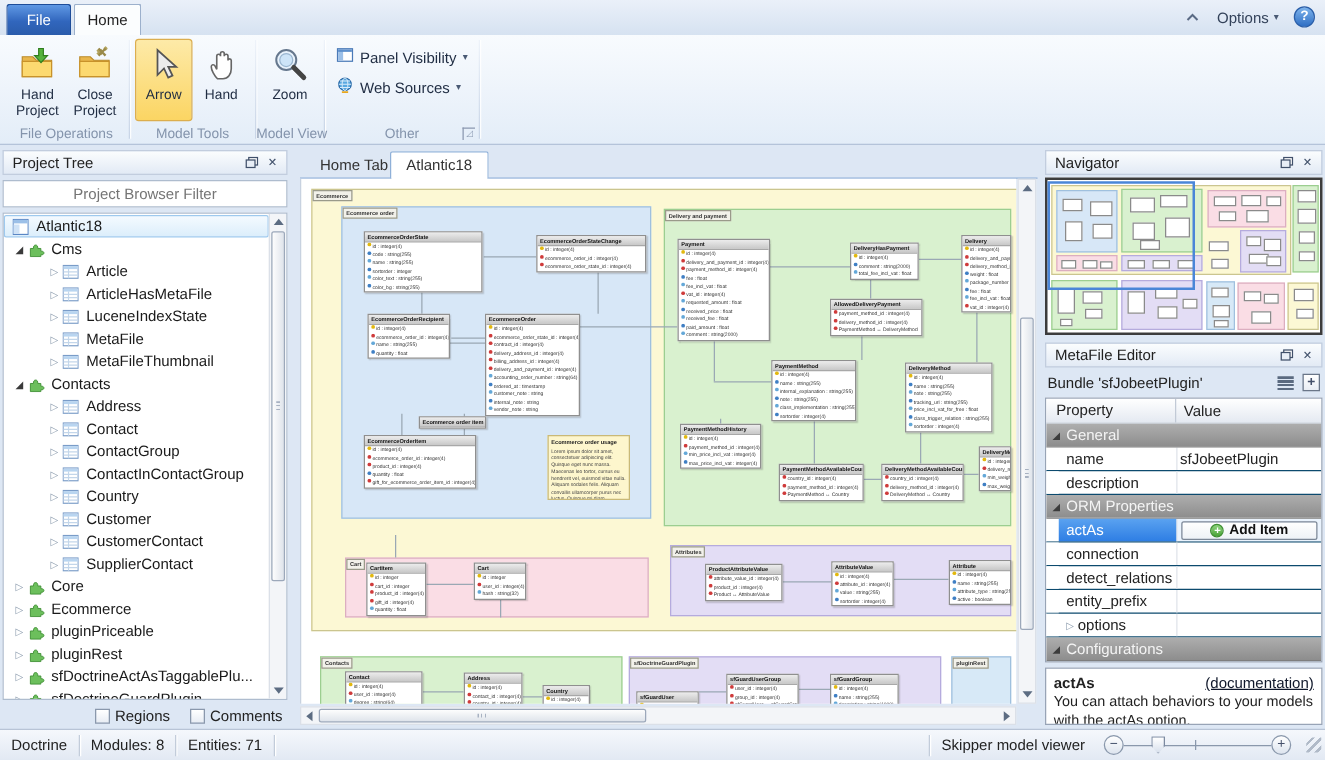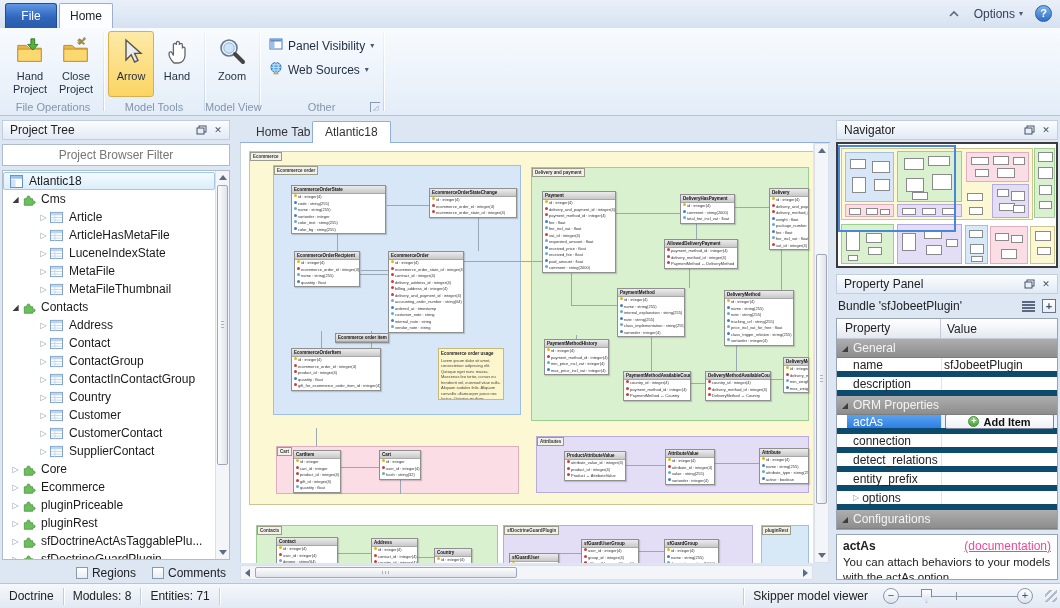--- a/index.html
+++ b/index.html
@@ -93,35 +93,35 @@
 
   .pe-head{position:absolute;left:0;top:158px;width:222px}
   .pe-ctx{position:absolute;left:0;top:180px;width:222px;height:20px;display:flex;align-items:center;padding:0 2px}
   .pe-ctx .sp{flex:1}
   .pe-listicon{width:13px;height:11px;background:repeating-linear-gradient(to bottom,#5a6a80 0 2px,transparent 2px 3px);margin-right:7px}
   .pe-addicon{width:14px;height:14px;border:1px solid #6a7688;background:linear-gradient(#fff,#e8edf4);color:#44506a;font-weight:bold;font-size:11px;line-height:12px;text-align:center}
   .ptable{position:absolute;left:0;top:202px;width:222px;height:212px;background:#fff;border:1px solid #98a4b6;overflow:hidden}
   .pthead{height:20px;display:flex;background:linear-gradient(#fff,#e4e9f1);border-bottom:1px solid #c2cad6;align-items:center}
   .pthead .c1{width:104px;padding-left:8px;border-right:1px solid #c2cad6;height:100%;line-height:19px}
   .pthead .c2{flex:1;padding-left:6px}
-  .prow{height:19px;display:flex;border-bottom:6px solid #0c4a6e;align-items:stretch}
+  .prow{height:19px;display:flex;border-bottom:1px solid #0c4a6e;align-items:stretch}
   .prow .gut{width:10px;background:#fff;flex:none}
   .prow .nm{width:94px;display:flex;align-items:center;padding-left:6px;flex:none;position:relative}
   .prow .vl{flex:1;border-left:1px solid #e0e4ea;display:flex;align-items:center;padding:0 2px}
   .prow.sel .nm{background:linear-gradient(#5aa2f0,#2e7ee4);color:#fff}
   .prow.sel .vl{background:#eaf3fd}
   .pgroup{height:19px;background:linear-gradient(#aeaeae,#8d8d8d);color:#f4f4f4;display:flex;align-items:center;padding-left:16px;position:relative;border-bottom:1px solid #7e7e7e}
   .pgroup .gtri{position:absolute;left:5px;top:7px;width:0;height:0;border-left:6px solid transparent;border-bottom:6px solid #3c3c3c}
   .opt-tri{font-size:8px;color:#8a9aac;margin-right:3px}
   .additem{flex:1;margin:1px;height:15px;background:linear-gradient(#fff,#eef2f6);border:1px solid #7c8796;border-radius:2px;display:flex;align-items:center;justify-content:center;gap:4px;font-size:11px;color:#111;font-weight:bold}
   .plus{width:11px;height:11px;border-radius:50%;background:linear-gradient(#8ed47e,#4aa338);border:1px solid #3f8f33;color:#fff;font-size:9px;font-weight:bold;line-height:9px;text-align:center}
   .helpbox{position:absolute;left:0;top:418px;width:222px;height:46px;background:#fff;border:1px solid #98a4b6;padding:4px 6px;overflow:hidden}
   .helprow{display:flex;justify-content:space-between;margin-bottom:2px}
   .helpterm{font-weight:bold}
-  .helplink{color:#ec4899;text-decoration:underline}
+  .helplink{color:#0f172a;text-decoration:underline}
   .helptext{font-size:11.5px;line-height:1.3;color:#222}
 
   
   .statusbar{position:absolute;left:0;top:583px;width:1060px;height:25px;background:linear-gradient(#f5f8fc,#e2e9f3);border-top:1px solid #b8c4d6;display:flex;align-items:center}
   .sb-cell{padding:0 9px;color:#222}
   .sb-sep{width:1px;height:17px;background:#c2ccda;box-shadow:1px 0 0 #fff}
   .sb-right{margin-left:auto;display:flex;align-items:center;height:100%}
   .slider{display:flex;align-items:center;margin:0 6px}
   .sl-btn{width:16px;height:16px;border-radius:50%;border:1px solid #8a98ac;background:linear-gradient(#fff,#dde4ee);color:#44506a;font-size:11px;line-height:13px;text-align:center}
   .sl-track{position:relative;width:118px;height:16px}
@@ -901,21 +901,21 @@
           <div class="mm-box" style="left: 10px; top: 22px; width: 16px; height: 10px;"></div>
         </div>
         <div class="mm-region" style="left: 192px; top: 82px; width: 25px; height: 38px; background: rgb(252, 248, 212); border-color: rgb(203, 197, 143);">
           <div class="mm-box" style="left: 4px; top: 4px; width: 16px; height: 10px;"></div>
           <div class="mm-box" style="left: 6px; top: 20px; width: 14px; height: 8px;"></div>
         </div>
         <div class="mm-vp" style="left: 0px; top: 1px; width: 118px; height: 87px;"></div>
       </div>
 
     <div class="phead pe-head">
-      <span>Property Panel</span>
+      <span>MetaFile Editor</span>
       <span class="sp"></span>
       <span class="pico">
         <svg width="11" height="10" viewBox="0 0 11 10">
             <rect x="3" y="1" width="7" height="6" fill="#fff" stroke="#40506a"></rect>
             <rect x="1" y="3" width="7" height="6" fill="#e8eef6" stroke="#40506a"></rect>
           </svg>
       </span>
       <span class="pico">✕</span>
     </div>
     <div class="pe-ctx">

